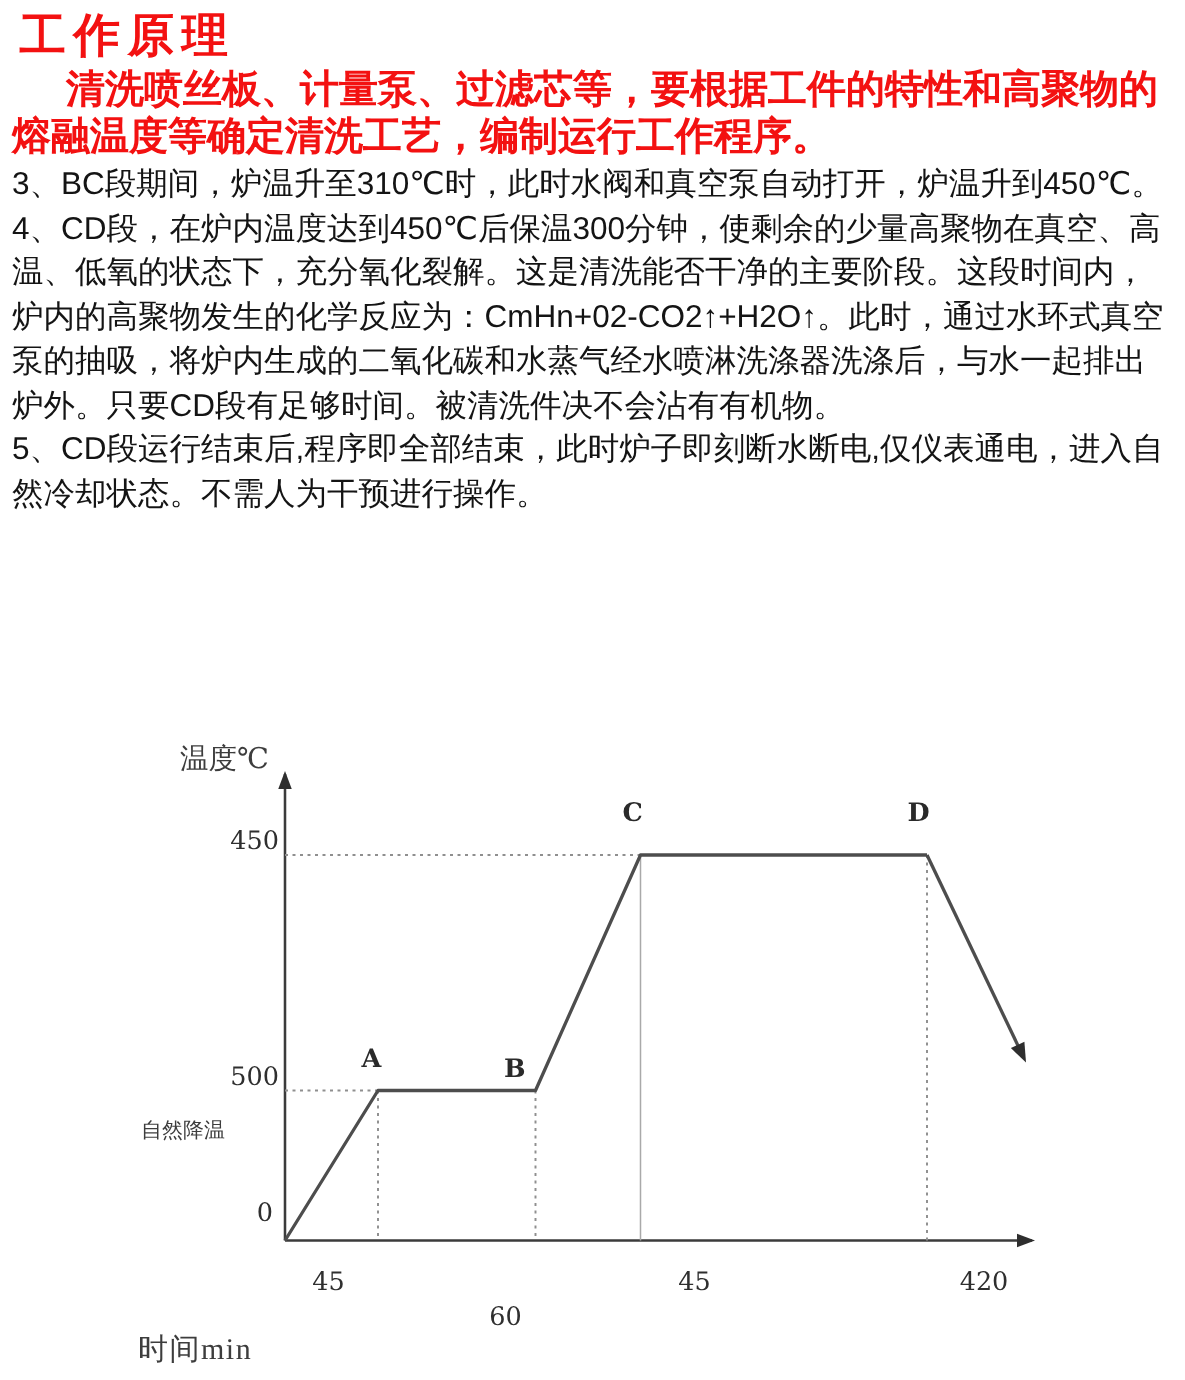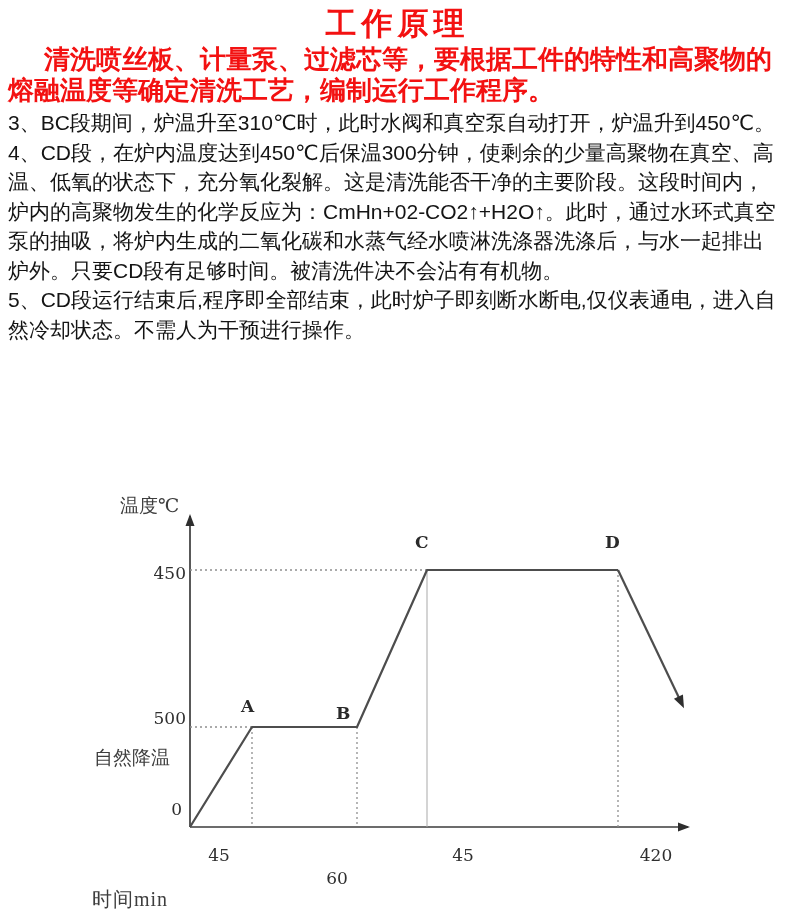--- a/index.html
+++ b/index.html
@@ -4,43 +4,43 @@
 <style>
   html,body{margin:0;padding:0;}
   body{
     width:790px;height:920px;position:relative;overflow:hidden;
     background:#ffffff;
     font-family:"Liberation Sans","DejaVu Sans",sans-serif;
     color:#141414;
   }
   .doc{padding:0 8px;height:488px;overflow:hidden;}
   h1.title{
-    margin:6px 0 0 0;text-align:center;
+    margin:6px 0 0 0;
     font-size:31px;line-height:36px;font-weight:bold;
     letter-spacing:5px;text-indent:5px;color:#f31111;
   }
   p.intro{
     margin:2px 0 0 0;text-indent:36px;
     font-size:26px;line-height:31px;font-weight:bold;color:#f31111;
   }
   .items{margin-top:2px;}
   .items p{
     margin:0;font-size:21px;line-height:29.5px;color:#141414;
   }
   
   .chart{
     position:absolute;left:0;top:490px;width:790px;height:430px;
   }
   .chart svg{position:absolute;left:0;top:0;width:790px;height:430px;}
   .chart .lbl{position:absolute;white-space:nowrap;}
   .ylab{left:120px;top:3px;font-size:19px;color:#3d3d3d;font-family:"DejaVu Serif",serif;}
   .xlab{left:92px;top:396px;font-size:20px;color:#3d3d3d;font-family:Liberation Serif, serif;letter-spacing:1px;}
-  .anno{left:94px;top:255px;font-size:19px;color:#3d3d3d;font-family:"DejaVu Serif",serif;}
+  .anno{left:94px;top:255px;font-size:14px;color:#3d3d3d;font-family:"DejaVu Serif",serif;}
   .tick{font-size:17px;color:#2f2f2f;font-family:"DejaVu Serif",serif;width:40px;text-align:right;}
-  .t450{left:146px;top:73px;}
+  .t450{left:146px;top:61px;}
   .t300{left:146px;top:218px;}
   .t0{left:150px;top:309px;width:32px;}
   .pt{font-size:17px;font-weight:bold;color:#2a2a2a;font-family:"DejaVu Serif",serif;}
   .pA{left:241px;top:206px;}
   .pB{left:336px;top:213px;}
   .pC{left:415px;top:42px;}
   .pD{left:605px;top:42px;}
   .xt{font-size:17px;color:#2f2f2f;font-family:"DejaVu Serif",serif;top:355px;transform:translateX(-50%);}
   .x1{left:219px;} .x2{left:337px;margin-top:23px;} .x3{left:463px;} .x4{left:656px;}
   

